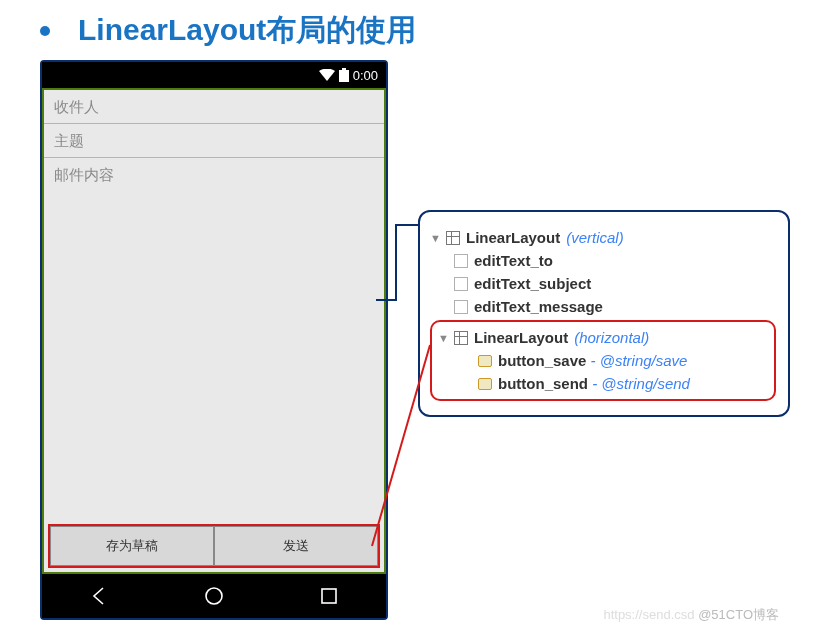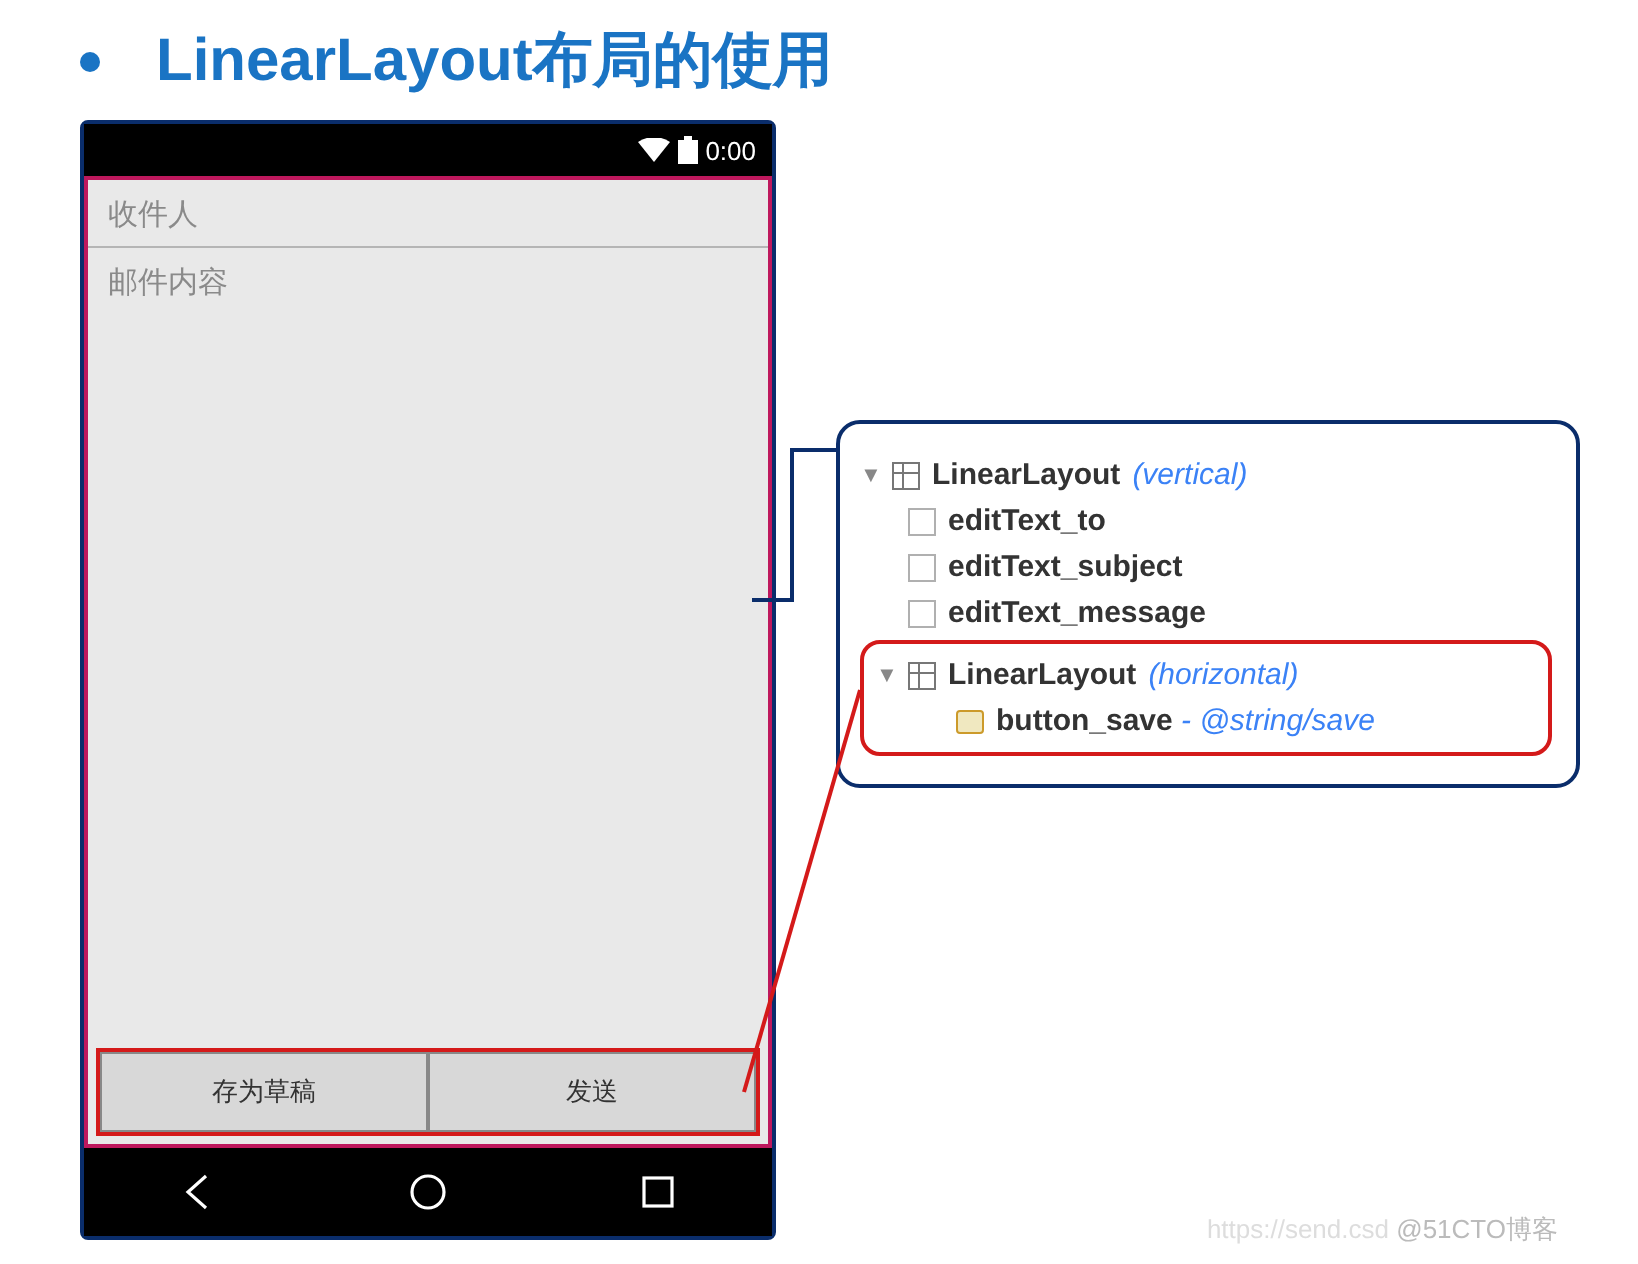--- a/index.html
+++ b/index.html
@@ -52,21 +52,21 @@
     font-size: 13px;
     gap: 4px;
   }
   .wifi-icon, .battery-icon {
     display: inline-block;
   }
   .wifi-icon svg, .battery-icon svg { display: block; }
   .screen {
     flex: 1;
     background: #e9e9e9;
-    border: 2px solid #be185d;
+    border: 2px solid #4d7c0f;
     display: flex;
     flex-direction: column;
     position: relative;
   }
   .input-row {
     padding: 8px 10px 6px;
     border-bottom: 1px solid #b5b5b5;
     color: #8a8a8a;
     font-size: 15px;
     background: #e9e9e9;
@@ -190,20 +190,21 @@
     <span class="battery-icon">
       <svg width="10" height="14" viewBox="0 0 10 14">
           <rect x="3" y="0" width="4" height="2" fill="#fff"></rect>
           <rect x="0" y="2" width="10" height="12" fill="#fff"></rect>
         </svg>
     </span>
     <span>0:00</span>
   </div>
   <div class="screen">
     <div class="input-row">收件人</div>
+    <div class="input-row">主题</div>
     <div class="input-row big">邮件内容</div>
     <div class="button-row">
       <div class="btn">存为草稿</div>
       <div class="btn">发送</div>
     </div>
   </div>
   <div class="navbar">
     <span class="nav-icon">
       <svg width="22" height="22" viewBox="0 0 22 22">
           <path d="M15 3 L6 11 L15 19" fill="none" stroke="#fff" stroke-width="1.6"></path>
@@ -247,20 +248,26 @@
       <span class="layout-icon"></span>
       <span class="bold">LinearLayout</span>
       <span class="dim">(horizontal)</span>
     </div>
     <div class="tree-row indent2">
       <span class="btn-icon"></span>
       <span>
         <span class="bold">button_save</span><span class="dim"> - </span><span class="dim">@string/save</span>
       </span>
     </div>
+    <div class="tree-row indent2">
+      <span class="btn-icon"></span>
+      <span>
+        <span class="bold">button_send</span><span class="dim"> - </span><span class="dim">@string/send</span>
+      </span>
+    </div>
   </div>
 </div>
 
 <svg class="overlay">
 
   <path d="M376 300 L396 300 L396 225 L418 225" fill="none" stroke="#0a2d6b" stroke-width="2"></path>
 
   <path d="M372 546 L430 345" fill="none" stroke="#d41a1a" stroke-width="2"></path>
 </svg>
 

